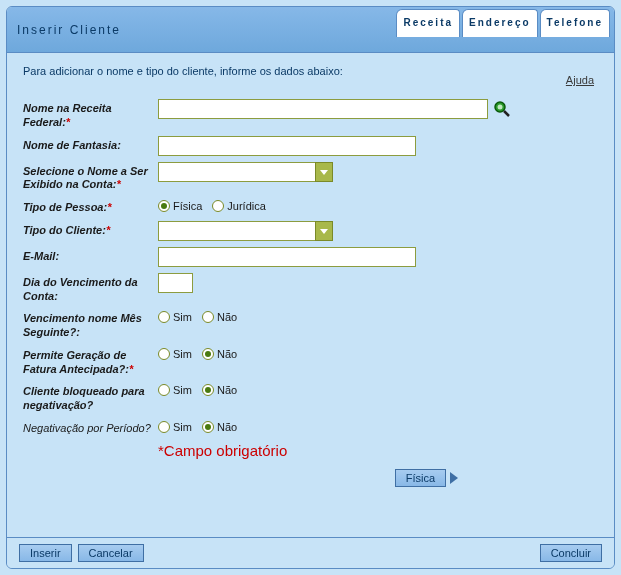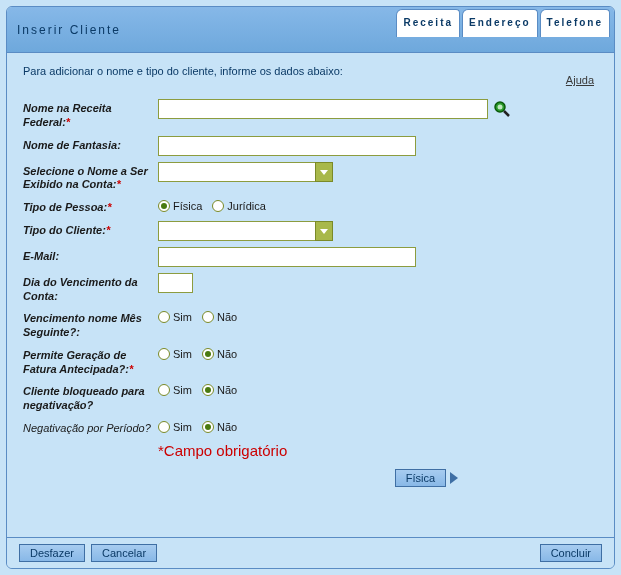--- a/index.html
+++ b/index.html
@@ -371,19 +371,19 @@
     <div class="req-note">*Campo obrigatório</div>
 
     <div class="advance-row">
       <button class="btn">Física</button>
       <span class="triangle-right"></span>
     </div>
 
   </div>
 
   <div class="footer">
-    <button class="btn">Desfazer</button>
+    <button class="btn">Inserir</button>
     <button class="btn">Cancelar</button>
     <span class="spacer"></span>
     <button class="btn">Concluir</button>
   </div>
 
 </div>
 
 </body></html>

